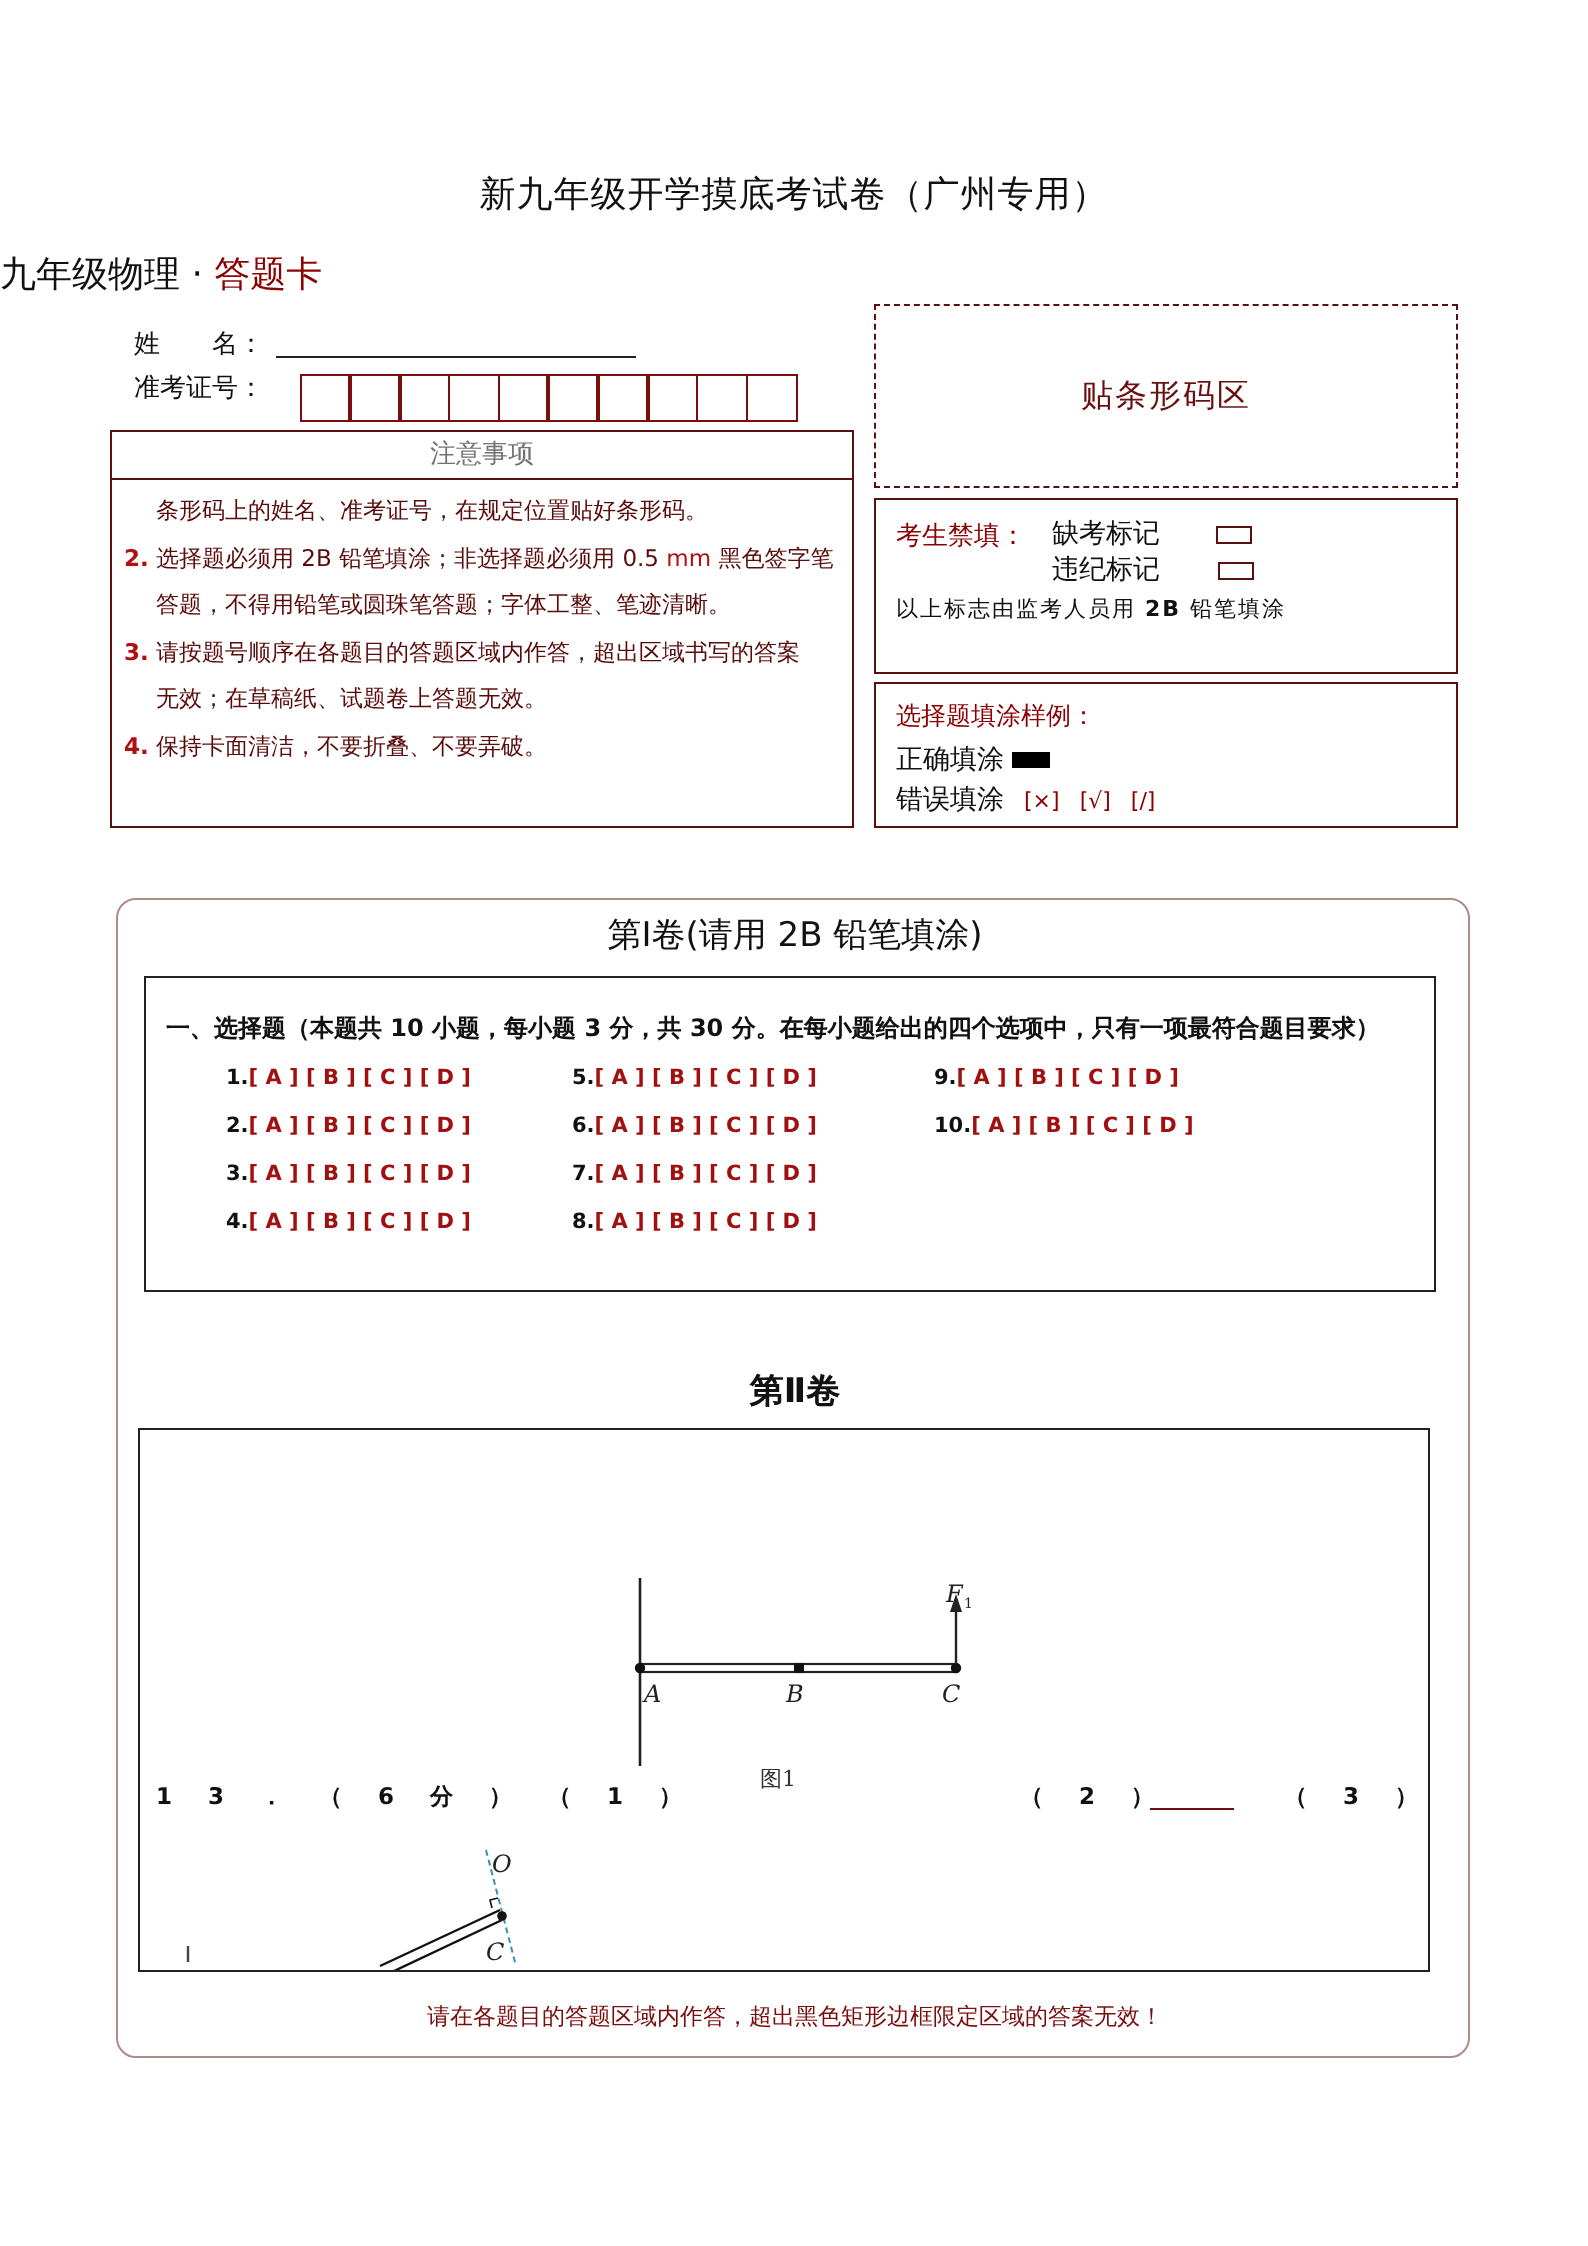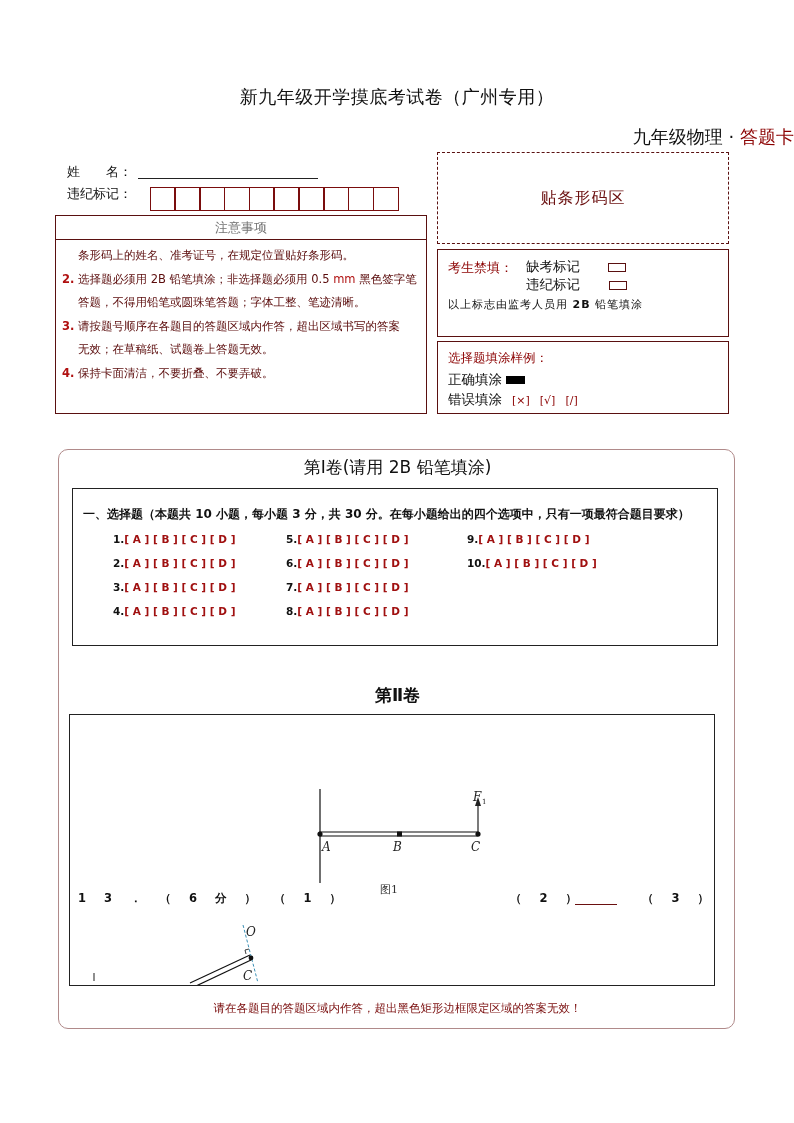--- a/index.html
+++ b/index.html
@@ -1,21 +1,21 @@
 <!DOCTYPE html>
 <html><head>
 <meta charset="utf-8">
 <style>
   * { box-sizing: border-box; margin: 0; padding: 0; }
   html, body { width: 794px; height: 1123px; background: #ffffff; overflow: hidden; }
   body { position: relative; font-family: "DejaVu Sans", "Liberation Sans", sans-serif; color: #111; }
   .abs { position: absolute; }
 
   #main-title { left: 0; width: 794px; top: 85px; text-align: center; font-size: 18px; letter-spacing: 0.5px; }
-  #sub-title { left: 0; width: 794px; top: 125px; text-align: right; font-size: 18px; }
+  #sub-title { left: 0; width: 794px; top: 125px; text-align: left; font-size: 18px; }
   #sub-title .accent { color: #8b0000; }
 
   .lbl { font-size: 13px; }
   #name-label { left: 67px; top: 163px; }
   #name-line { left: 138px; top: 178px; width: 180px; border-bottom: 1px solid #222; }
   #id-label { left: 67px; top: 185px; }
   #id-boxes { left: 151px; top: 187px; display: flex; }
   #id-boxes .box { width: 26.3px; height: 24px; border: 1.5px solid #7a0d0d; margin-left: -1.5px; }
 
   #notice { left: 55px; top: 215px; width: 372px; height: 199px; border: 1px solid #5a1010; }
@@ -68,21 +68,21 @@
 </head>
 <body>
 
 <div id="main-title" class="abs">新九年级开学摸底考试卷（广州专用）</div>
 <div id="sub-title" class="abs">
   <span>九年级物理 · </span><span class="accent">答题卡</span>
 </div>
 
 <div id="name-label" class="abs lbl">姓　　名：</div>
 <div id="name-line" class="abs"></div>
-<div id="id-label" class="abs lbl">违纪标记：</div>
+<div id="id-label" class="abs lbl">准考证号：</div>
 <div id="id-boxes" class="abs">
     <div class="box"></div>
     <div class="box"></div>
     <div class="box"></div>
     <div class="box"></div>
     <div class="box"></div>
     <div class="box"></div>
     <div class="box"></div>
     <div class="box"></div>
     <div class="box"></div>

